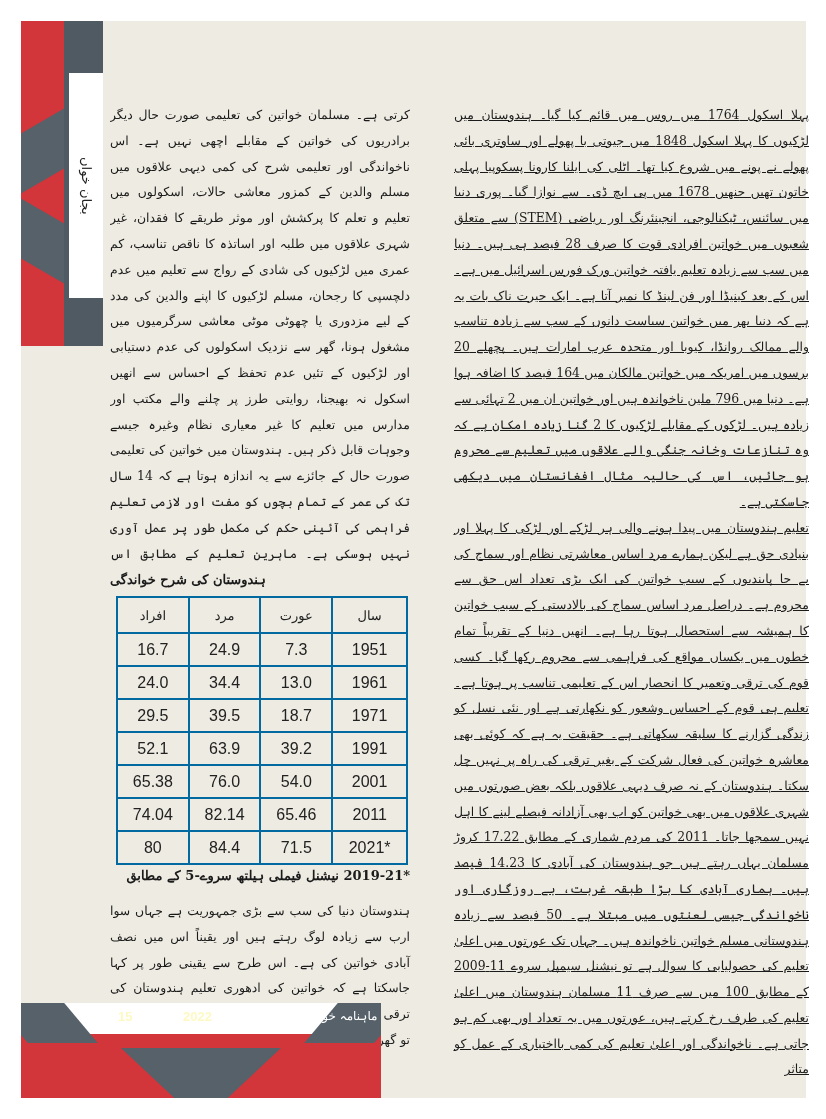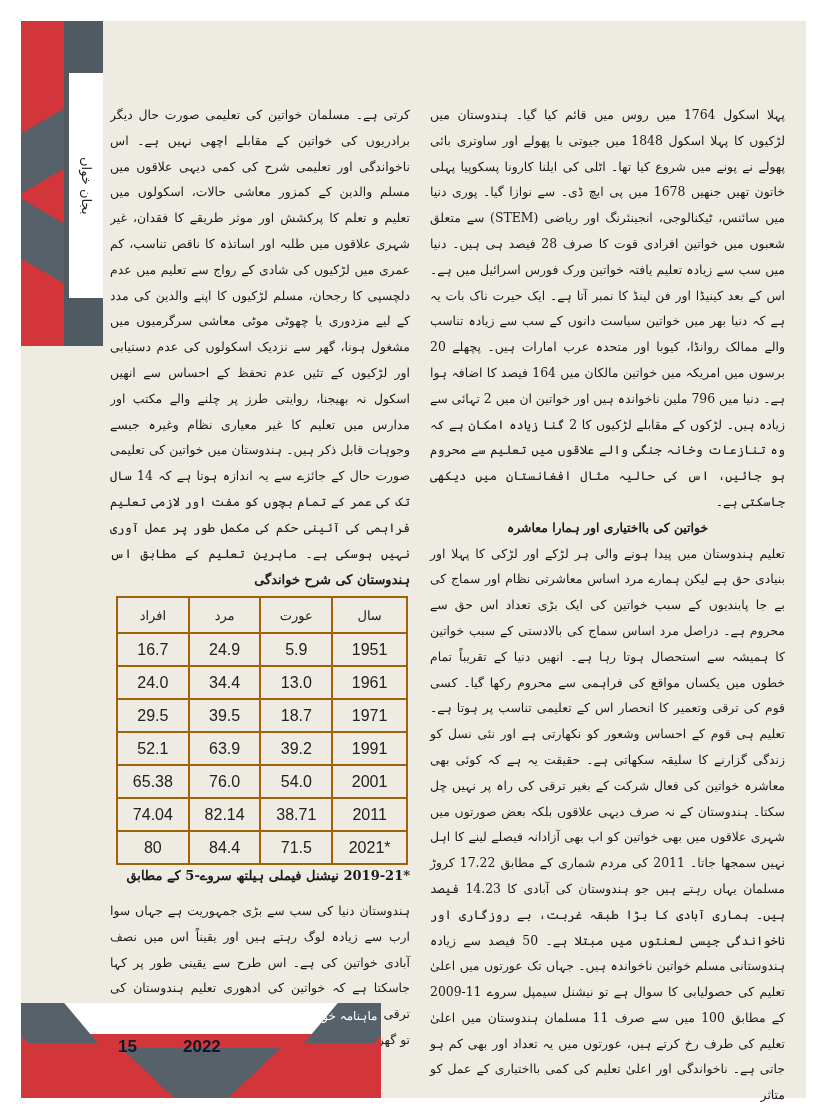--- a/index.html
+++ b/index.html
@@ -10,58 +10,57 @@
   .side .red{position:absolute;left:0;top:0;width:43px;height:325px;background:#d2363a;}
   .side .gray{position:absolute;left:43px;top:0;width:39px;height:325px;background:#4f5a62;}
   .side .white{position:absolute;left:48px;top:52px;width:34px;height:225px;background:#ffffff;}
   .side .g1{position:absolute;left:0;top:100px;width:43px;height:60px;background:#56616a;transform:skewY(-30deg);}
   .side .g2{position:absolute;left:0;top:190px;width:43px;height:60px;background:#56616a;transform:skewY(30deg);}
   .side .vt{position:absolute;left:48px;top:52px;width:34px;height:225px;display:flex;align-items:center;justify-content:center;}
   .side .vt span{writing-mode:vertical-rl;font-size:13px;color:#222;font-family:"DejaVu Serif",serif;}
   
   .col{position:absolute;direction:rtl;text-align:justify;color:#1b1b1b;font-family:"DejaVu Serif",serif;font-size:12.4px;line-height:25.8px;}
   .col p{margin:0;}
-  .col-right{left:430px;top:102px;width:355px;}
+  .col-right{left:454px;top:102px;width:355px;text-decoration:underline;}
   .col-left{left:110px;top:102px;width:300px;}
   .col .head{text-align:center;font-weight:bold;}
   
-  .tcap{position:absolute;left:110px;top:572px;width:300px;text-align:right;direction:rtl;font-family:"DejaVu Serif",serif;font-weight:bold;font-size:13px;color:#1b1b1b;}
+  .tcap{position:absolute;left:110px;top:572px;width:300px;text-align:left;direction:rtl;font-family:"DejaVu Serif",serif;font-weight:bold;font-size:13px;color:#1b1b1b;}
   table.lit{position:absolute;left:116px;top:596px;width:292px;border-collapse:collapse;direction:ltr;}
-  table.lit td,table.lit th{border:2px solid #a16207;height:31px;text-align:center;font-family:"Liberation Sans",sans-serif;font-size:16px;color:#222;font-weight:normal;padding:0;}
+  table.lit td,table.lit th{border:2px solid #0369a1;height:31px;text-align:center;font-family:"Liberation Sans",sans-serif;font-size:16px;color:#222;font-weight:normal;padding:0;}
   table.lit th{font-family:"DejaVu Serif",serif;font-size:13px;height:34px;}
   .tnote{position:absolute;left:110px;top:868px;width:300px;text-align:right;direction:rtl;font-family:"DejaVu Serif",serif;font-weight:bold;font-size:13px;color:#1b1b1b;}
   .col-left2{left:110px;top:898px;width:300px;}
   
   .foot{position:absolute;left:21px;top:1003px;width:360px;height:95px;overflow:hidden;background:#d2363a;}
   .foot .band{position:absolute;left:0;top:0;width:360px;height:31px;background:#ffffff;}
   .foot .gl{position:absolute;left:-10px;top:0;width:70px;height:40px;background:#56616a;transform:skewX(40deg);}
   .foot .gr{position:absolute;right:-10px;top:0;width:70px;height:40px;background:#56616a;transform:skewX(-40deg);}
   .foot .v1{position:absolute;left:100px;top:45px;width:160px;height:60px;background:#56616a;clip-path:polygon(0 0,100% 0,60% 100%,40% 100%);}
-  .foot .num{position:absolute;top:6px;font-family:"Liberation Sans",sans-serif;font-weight:bold;font-size:17px;color:#0f172a;margin-top:28px;}
+  .foot .num{position:absolute;top:6px;font-family:"Liberation Sans",sans-serif;font-weight:bold;font-size:13px;color:#fef9c3;}
   .foot .urdu{position:absolute;top:6px;font-family:"DejaVu Serif",serif;font-size:12px;color:#ffffff;}
 </style>
 </head>
 <body>
 
 <div class="page"></div>
 
 <div class="side">
   <div class="red"></div>
   <div class="gray"></div>
   <div class="g1"></div>
   <div class="g2"></div>
   <div class="white"></div>
   <div class="vt">
       <span>بجان خواں</span>
     </div>
 </div>
 
 <div class="col col-right">
   <p>پہلا اسکول 1764 میں روس میں قائم کیا گیا۔ ہندوستان میں لڑکیوں کا پہلا اسکول 1848 میں جیوتی با پھولے اور ساوتری بائی پھولے نے پونے میں شروع کیا تھا۔ اٹلی کی ایلنا کارونا پسکوپیا پہلی خاتون تھیں جنھیں 1678 میں پی ایچ ڈی۔ سے نوازا گیا۔ پوری دنیا میں سائنس، ٹیکنالوجی، انجینئرنگ اور ریاضی (STEM) سے متعلق شعبوں میں خواتین افرادی قوت کا صرف 28 فیصد ہی ہیں۔ دنیا میں سب سے زیادہ تعلیم یافتہ خواتین ورک فورس اسرائیل میں ہے۔ اس کے بعد کینیڈا اور فن لینڈ کا نمبر آتا ہے۔ ایک حیرت ناک بات یہ ہے کہ دنیا بھر میں خواتین سیاست دانوں کے سب سے زیادہ تناسب والے ممالک روانڈا، کیوبا اور متحدہ عرب امارات ہیں۔ پچھلے 20 برسوں میں امریکہ میں خواتین مالکان میں 164 فیصد کا اضافہ ہوا ہے۔ دنیا میں 796 ملین ناخواندہ ہیں اور خواتین ان میں 2 تہائی سے زیادہ ہیں۔ لڑکوں کے مقابلے لڑکیوں کا 2 گنا زیادہ امکان ہے کہ وہ تنازعات وخانہ جنگی والے علاقوں میں تعلیم سے محروم ہو جائیں، اس کی حالیہ مثال افغانستان میں دیکھی جاسکتی ہے۔</p>
-  <p class="head">خواتین کی بااختیاری اور ہمارا معاشرہ</p>
   <p>تعلیم ہندوستان میں پیدا ہونے والی ہر لڑکے اور لڑکی کا پہلا اور بنیادی حق ہے لیکن ہمارے مرد اساس معاشرتی نظام اور سماج کی بے جا پابندیوں کے سبب خواتین کی ایک بڑی تعداد اس حق سے محروم ہے۔ دراصل مرد اساس سماج کی بالادستی کے سبب خواتین کا ہمیشہ سے استحصال ہوتا رہا ہے۔ انھیں دنیا کے تقریباً تمام خطوں میں یکساں مواقع کی فراہمی سے محروم رکھا گیا۔ کسی قوم کی ترقی وتعمیر کا انحصار اس کے تعلیمی تناسب پر ہوتا ہے۔ تعلیم ہی قوم کے احساس وشعور کو نکھارتی ہے اور نئی نسل کو زندگی گزارنے کا سلیقہ سکھاتی ہے۔ حقیقت یہ ہے کہ کوئی بھی معاشرہ خواتین کی فعال شرکت کے بغیر ترقی کی راہ پر نہیں چل سکتا۔ ہندوستان کے نہ صرف دیہی علاقوں بلکہ بعض صورتوں میں شہری علاقوں میں بھی خواتین کو اب بھی آزادانہ فیصلے لینے کا اہل نہیں سمجھا جاتا۔ 2011 کی مردم شماری کے مطابق 17.22 کروڑ مسلمان یہاں رہتے ہیں جو ہندوستان کی آبادی کا 14.23 فیصد ہیں۔ ہماری آبادی کا بڑا طبقہ غربت، بے روزگاری اور ناخواندگی جیسی لعنتوں میں مبتلا ہے۔ 50 فیصد سے زیادہ ہندوستانی مسلم خواتین ناخواندہ ہیں۔ جہاں تک عورتوں میں اعلیٰ تعلیم کی حصولیابی کا سوال ہے تو نیشنل سیمپل سروے 11-2009 کے مطابق 100 میں سے صرف 11 مسلمان ہندوستان میں اعلیٰ تعلیم کی طرف رخ کرتے ہیں، عورتوں میں یہ تعداد اور بھی کم ہو جاتی ہے۔ ناخواندگی اور اعلیٰ تعلیم کی کمی بااختیاری کے عمل کو متاثر</p>
 </div>
 
 <div class="col col-left" style="height:470px;overflow:hidden;">
   <p>کرتی ہے۔ مسلمان خواتین کی تعلیمی صورت حال دیگر برادریوں کی خواتین کے مقابلے اچھی نہیں ہے۔ اس ناخواندگی اور تعلیمی شرح کی کمی دیہی علاقوں میں مسلم والدین کے کمزور معاشی حالات، اسکولوں میں تعلیم و تعلم کا پرکشش اور موثر طریقے کا فقدان، غیر شہری علاقوں میں طلبہ اور اساتذہ کا ناقص تناسب، کم عمری میں لڑکیوں کی شادی کے رواج سے تعلیم میں عدم دلچسپی کا رجحان، مسلم لڑکیوں کا اپنے والدین کی مدد کے لیے مزدوری یا چھوٹی موٹی معاشی سرگرمیوں میں مشغول ہونا، گھر سے نزدیک اسکولوں کی عدم دستیابی اور لڑکیوں کے تئیں عدم تحفظ کے احساس سے انھیں اسکول نہ بھیجنا، روایتی طرز پر چلنے والے مکتب اور مدارس میں تعلیم کا غیر معیاری نظام وغیرہ جیسے وجوہات قابل ذکر ہیں۔ ہندوستان میں خواتین کی تعلیمی صورت حال کے جائزے سے یہ اندازہ ہوتا ہے کہ 14 سال تک کی عمر کے تمام بچوں کو مفت اور لازمی تعلیم فراہمی کی آئینی حکم کی مکمل طور پر عمل آوری نہیں ہوسکی ہے۔ ماہرین تعلیم کے مطابق اس ناکامی کی بنیادی وجہ لڑکیوں میں تعلیم کی فراہمی اور رسائی کی عدم دستیابی ہے۔ ہمارے ملک میں خواتین کی شرح خواندگی کے ساتھ ان کی تعلیمی سطح میں بھی اضافہ ہو رہا ہے۔ تاہم مرد اور عورت کی شرح خواندگی کے درمیان ابھی بھی ایک بڑا فرق موجود ہے۔</p>
 </div>
 
 <div class="tcap">ہندوستان کی شرح خواندگی</div>
 <table class="lit">
   <thead>
@@ -69,21 +68,21 @@
       <th>افراد</th>
       <th>مرد</th>
       <th>عورت</th>
       <th>سال</th>
     </tr>
   </thead>
   <tbody id="tbody">
       <tr>
         <td>16.7</td>
         <td>24.9</td>
-        <td>5.9</td>
+        <td>7.3</td>
         <td>1951</td>
       </tr>
       <tr>
         <td>24.0</td>
         <td>34.4</td>
         <td>13.0</td>
         <td>1961</td>
       </tr>
       <tr>
         <td>29.5</td>
@@ -99,21 +98,21 @@
       </tr>
       <tr>
         <td>65.38</td>
         <td>76.0</td>
         <td>54.0</td>
         <td>2001</td>
       </tr>
       <tr>
         <td>74.04</td>
         <td>82.14</td>
-        <td>38.71</td>
+        <td>65.46</td>
         <td>2011</td>
       </tr>
       <tr>
         <td>80</td>
         <td>84.4</td>
         <td>71.5</td>
         <td>2021*</td>
       </tr>
     </tbody>
 </table>

